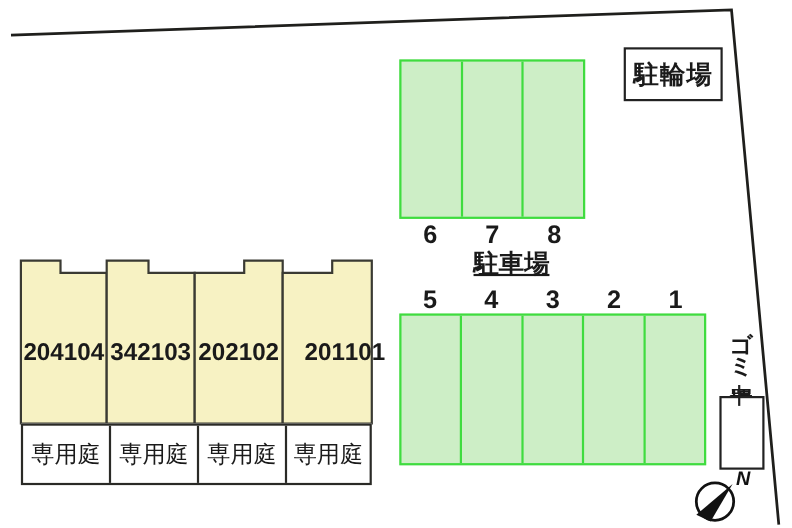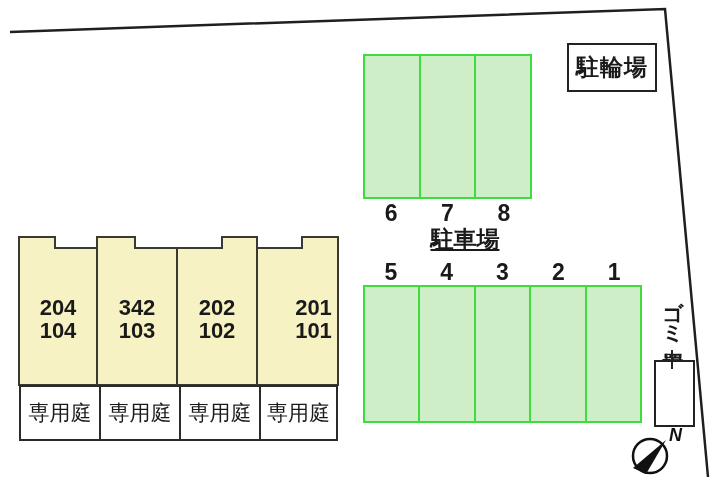--- a/index.html
+++ b/index.html
@@ -27,21 +27,21 @@
   
   .bike-box{
     position:absolute;left:567px;top:43px;width:90px;height:49px;
     border:2px solid #222;box-sizing:border-box;
     display:flex;align-items:center;justify-content:center;
     font-size:23px;font-weight:bold;letter-spacing:1px;
   }
   
   .unit-label{
     position:absolute;top:296px;height:46px;
-    display:flex;flex-direction:column;justify-content:center;align-items:center;
+    display:flex;justify-content:center;align-items:center;
     font-size:22px;font-weight:600;line-height:23px;
   }
   
   .garden-row{
     position:absolute;left:19px;top:385px;width:319px;height:56px;
     border:2px solid #2a2a26;box-sizing:border-box;display:flex;background:#fff;
   }
   .garden-cell{
     display:flex;align-items:center;justify-content:center;
     font-size:21px;font-weight:normal;box-sizing:border-box;

